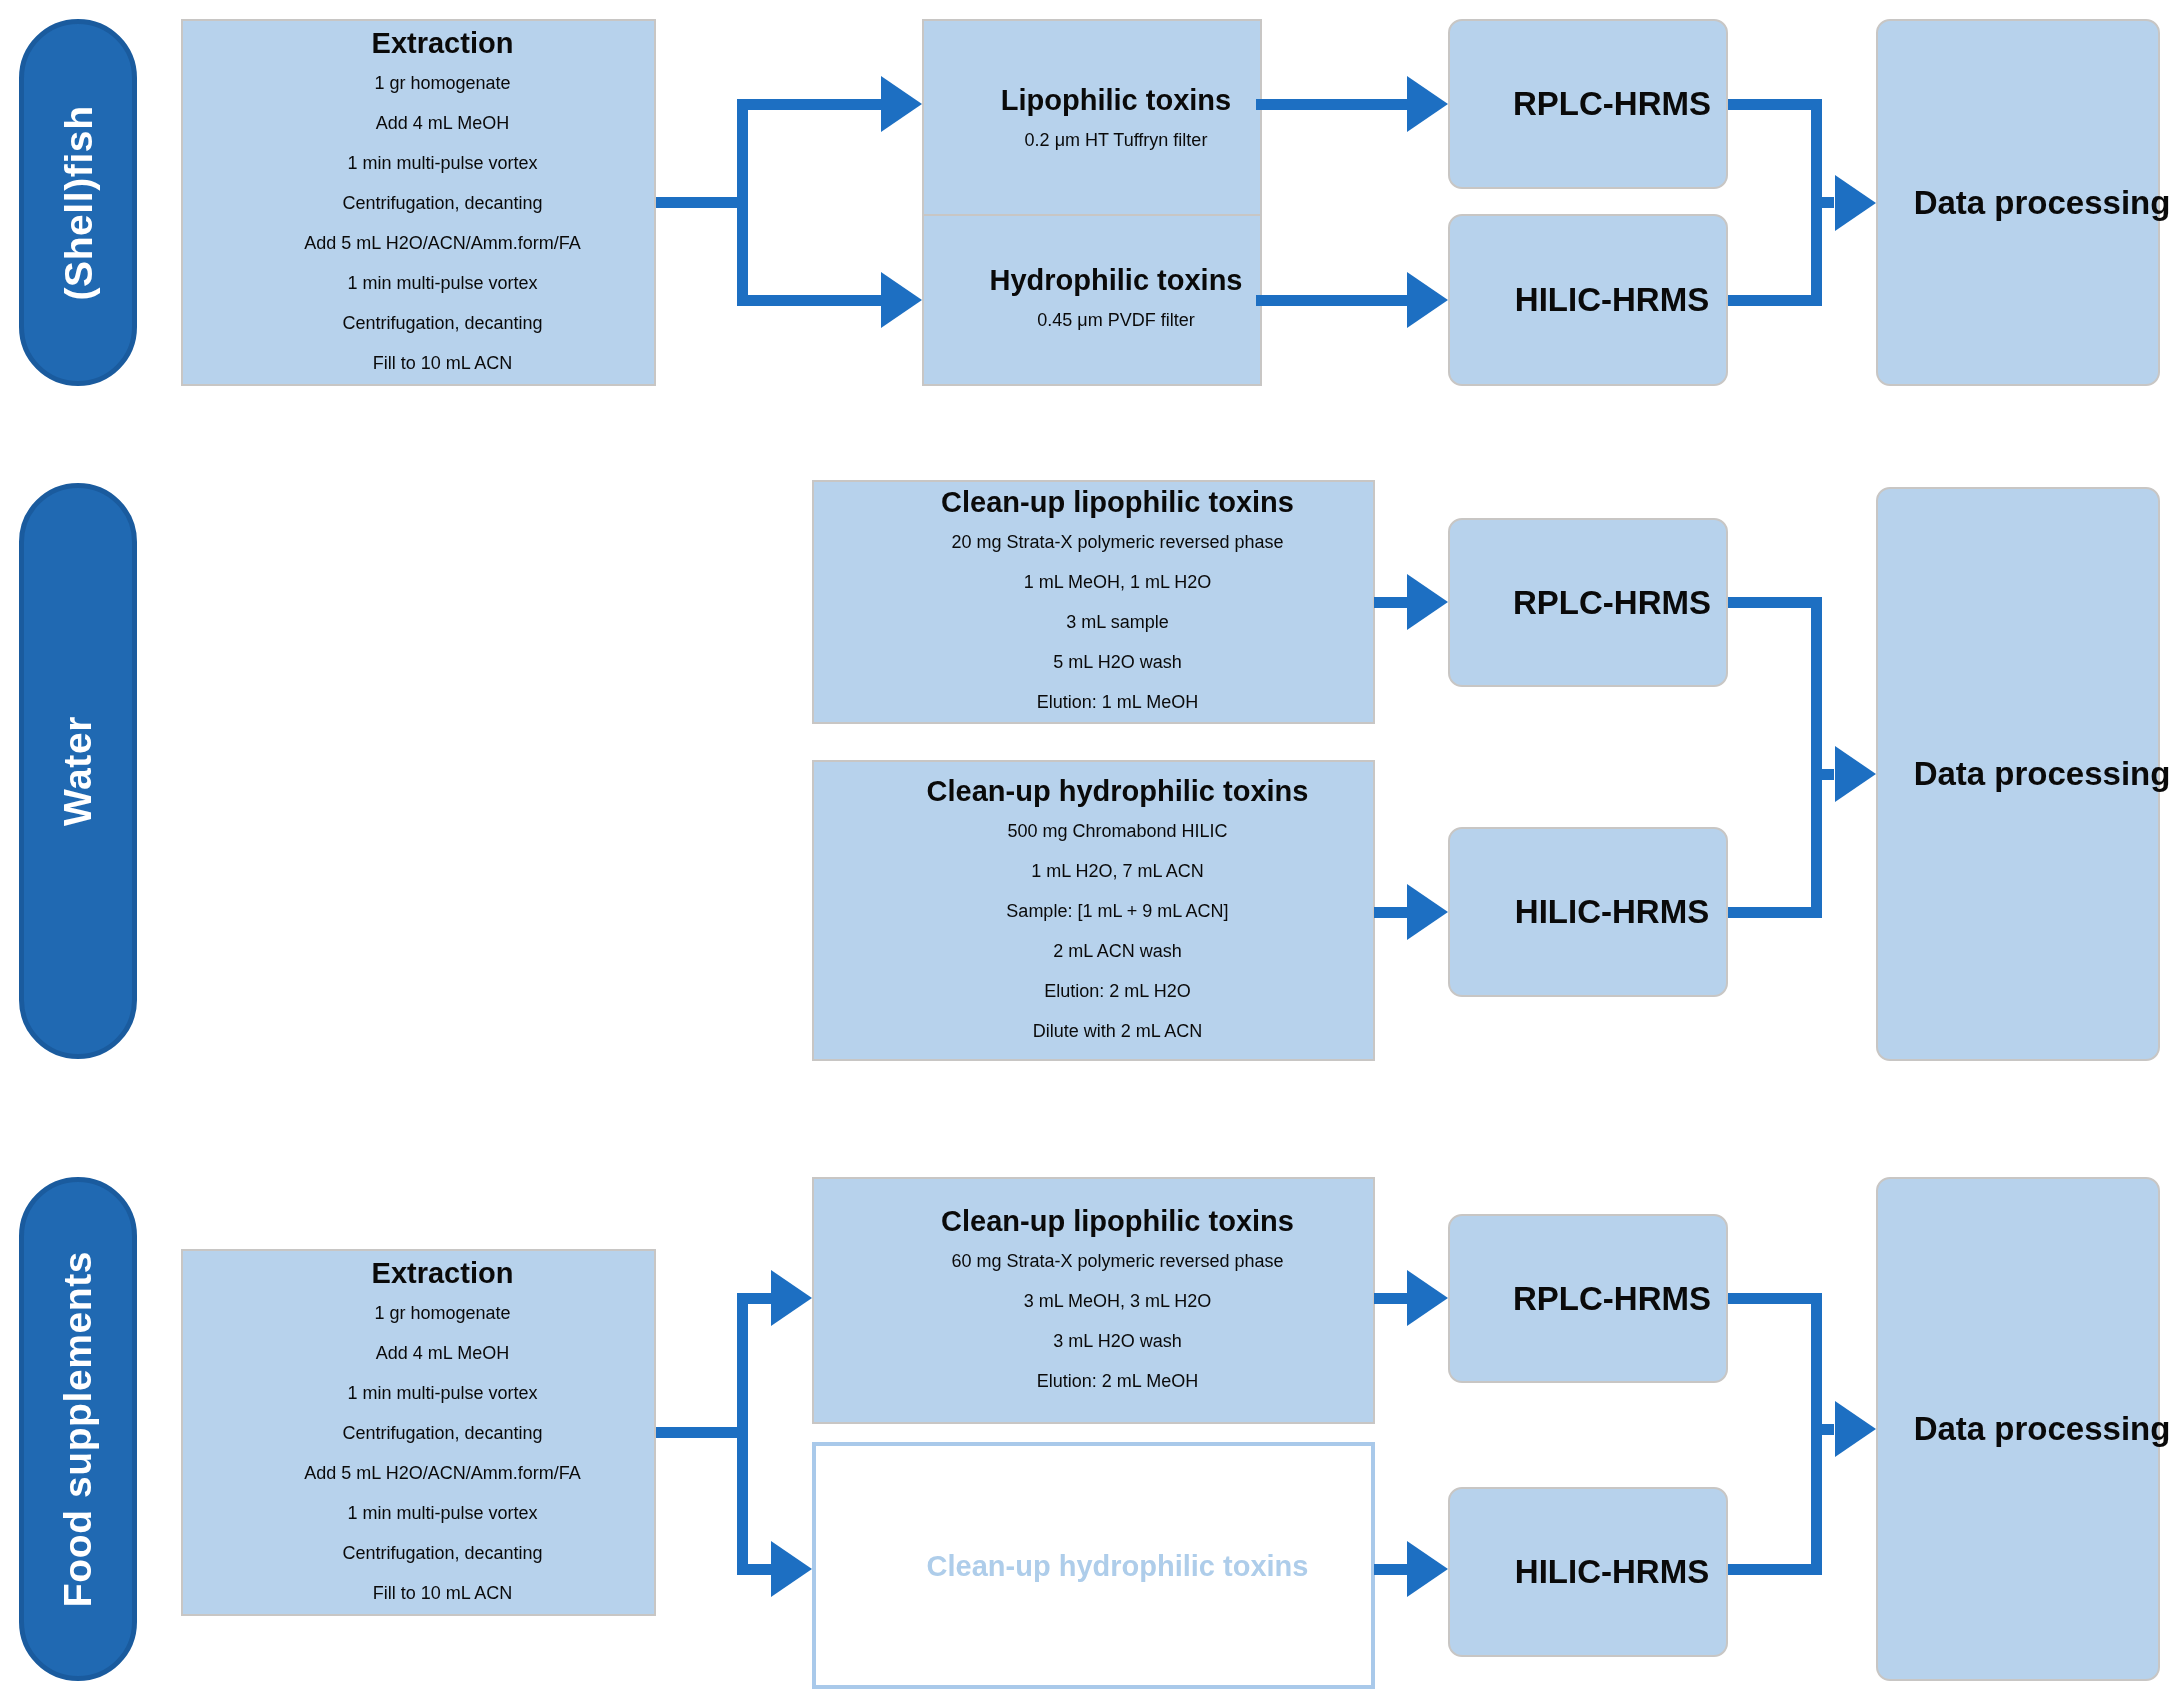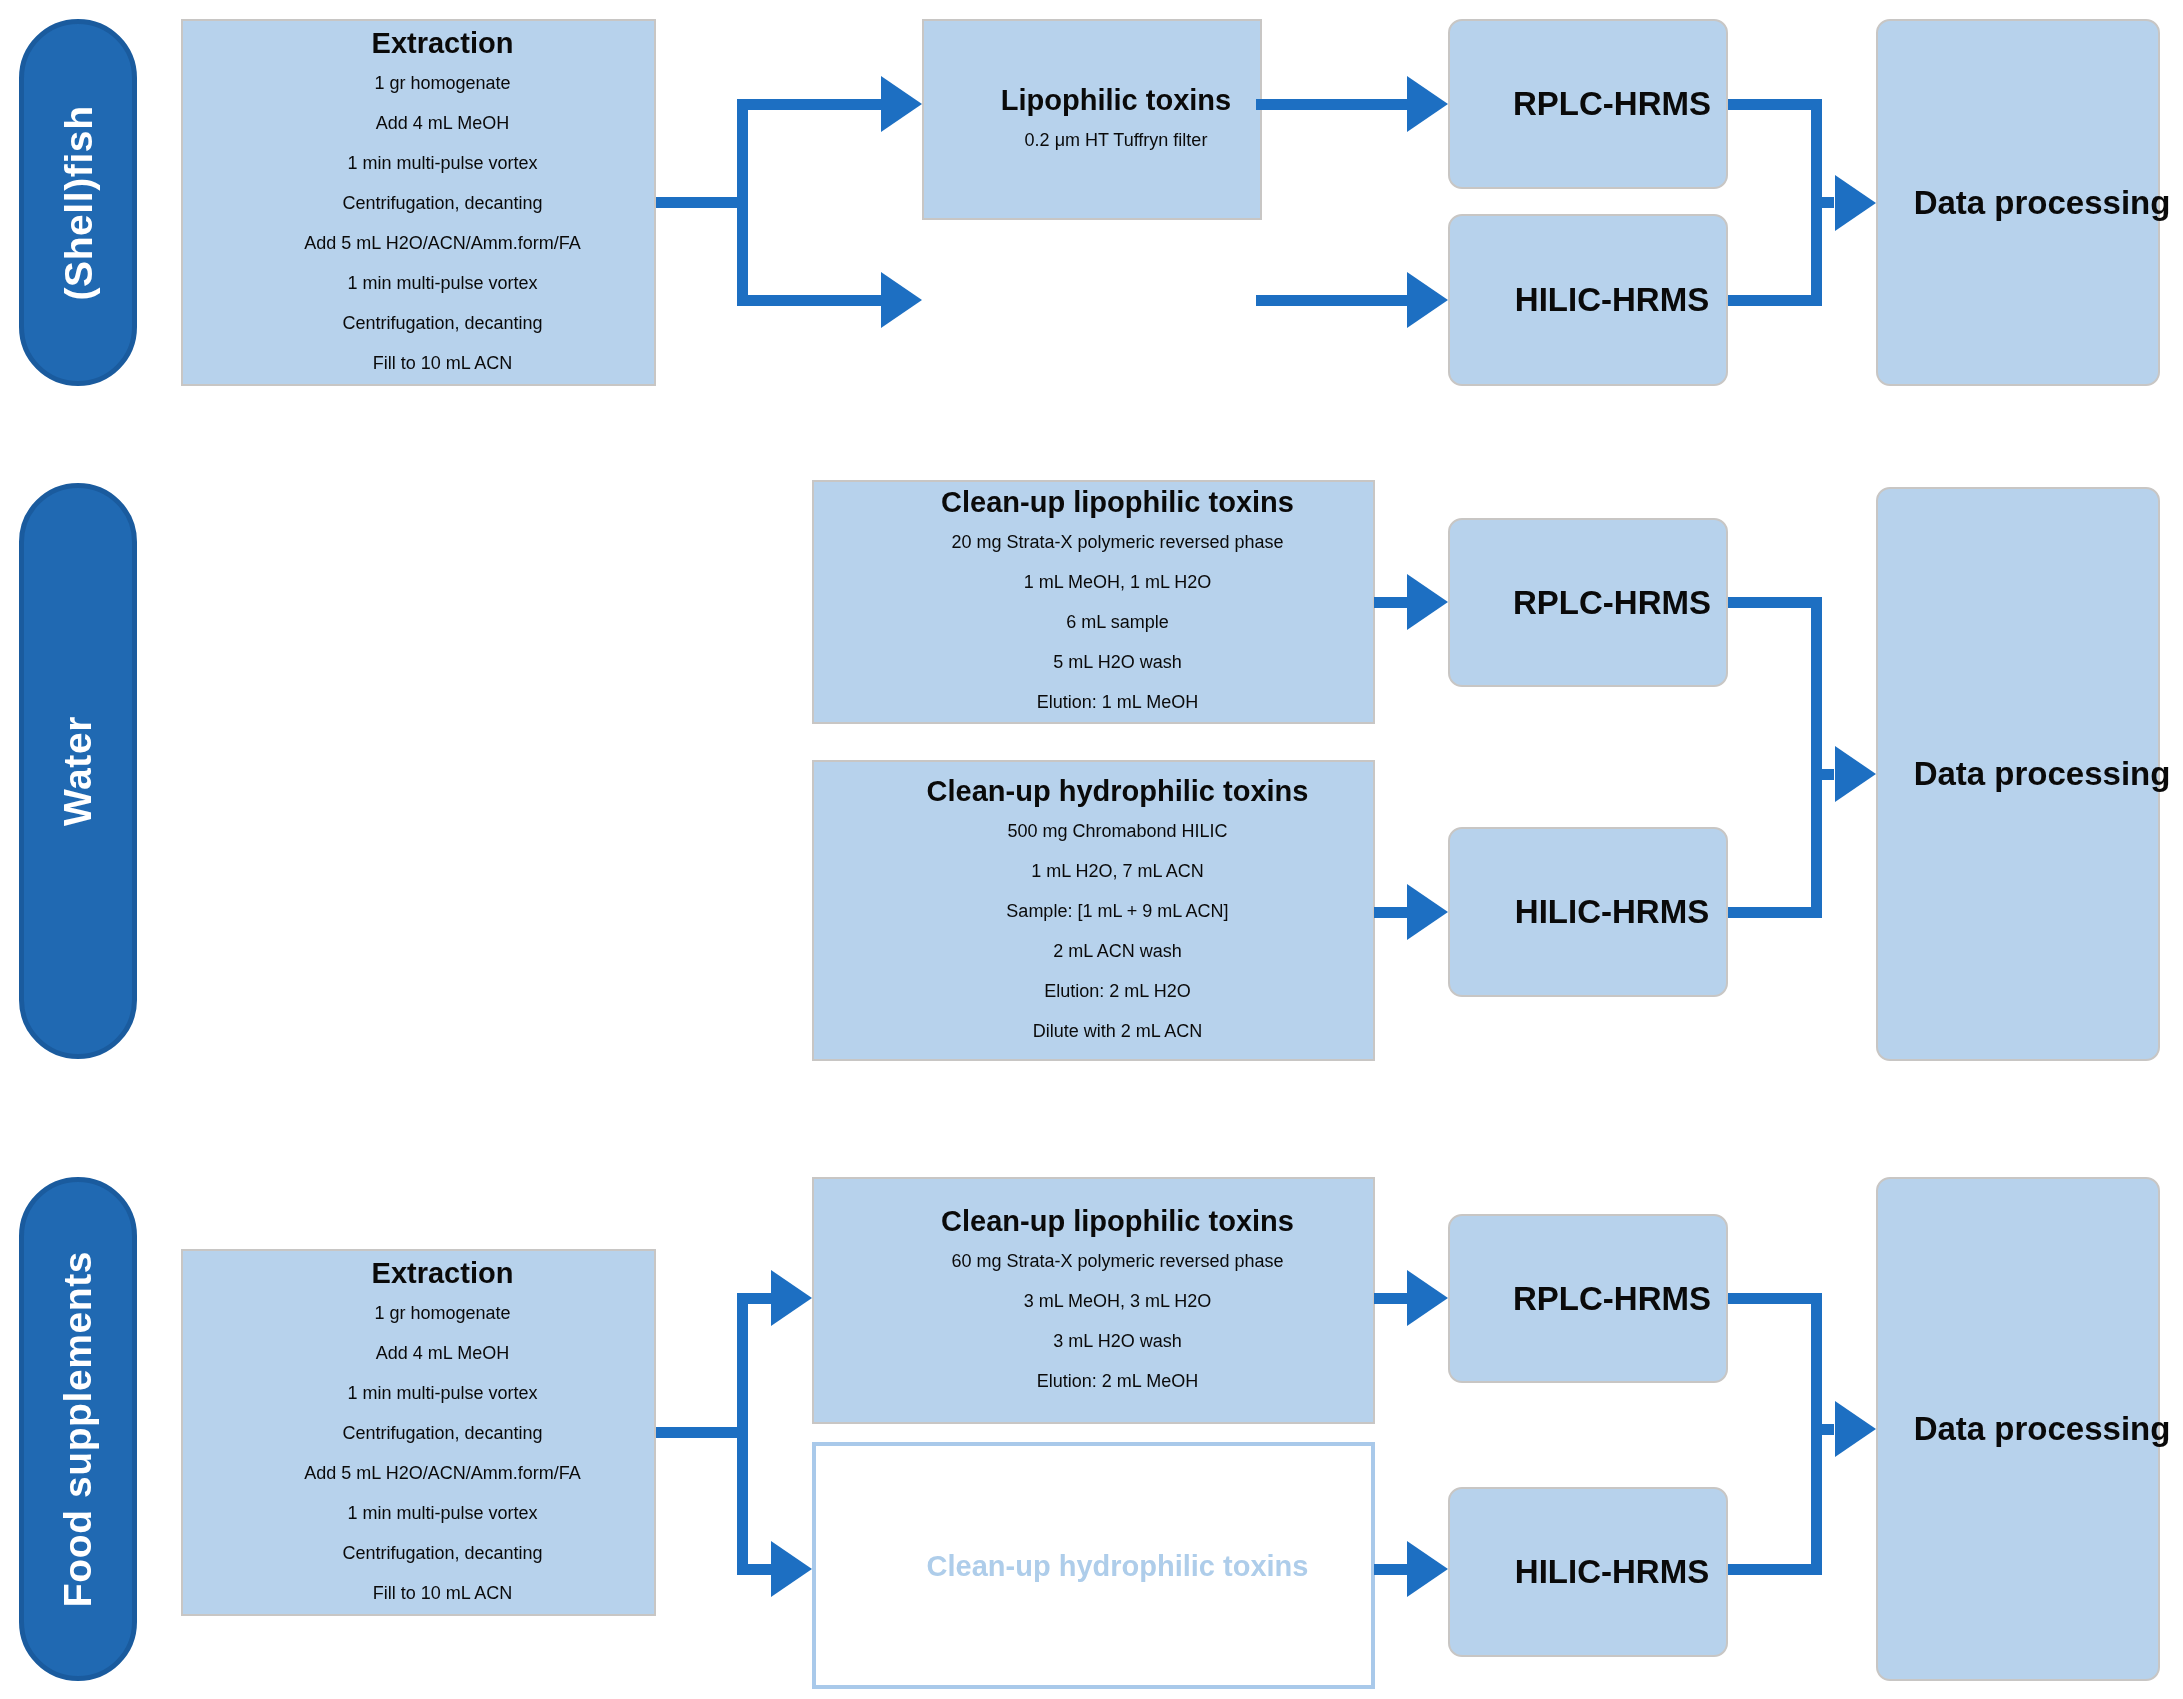--- a/index.html
+++ b/index.html
@@ -99,20 +99,24 @@
     <div class="box-line">1 min multi-pulse vortex</div>
     <div class="box-line">Centrifugation, decanting</div>
     <div class="box-line">Fill to 10 mL ACN</div>
   </div>
 
   <div class="box" style="left:922px;top:19.3px;width:340px;height:201px;">
     <div class="box-title">Lipophilic toxins</div>
     <div class="box-line">0.2 μm HT Tuffryn filter</div>
   </div>
 
+  <div class="box" style="left:922px;top:214px;width:340px;height:172px;">
+    <div class="box-title">Hydrophilic toxins</div>
+    <div class="box-line">0.45 μm PVDF filter</div>
+  </div>
 
   <div class="box big-label" style="left:1448px;top:19.3px;width:280px;height:170px;">
     <div class="label-text">RPLC-HRMS</div>
   </div>
 
   <div class="box big-label" style="left:1448px;top:214px;width:280px;height:172px;">
     <div class="label-text">HILIC-HRMS</div>
   </div>
 
   <div class="box big-label" style="left:1876px;top:19.3px;width:284px;height:367px;">
@@ -136,21 +140,21 @@
   <div class="ahead" style="left:1835px;top:175px;"></div>
 
   <div class="pill" style="left:19.3px;top:483px;width:118px;height:576px;">
     <span class="vtext">Water</span>
   </div>
 
   <div class="box" style="left:812px;top:480px;width:563px;height:244px;">
     <div class="box-title">Clean-up lipophilic toxins</div>
     <div class="box-line">20 mg Strata-X polymeric reversed phase</div>
     <div class="box-line">1 mL MeOH, 1 mL H2O</div>
-    <div class="box-line">6 mL sample</div>
+    <div class="box-line">3 mL sample</div>
     <div class="box-line">5 mL H2O wash</div>
     <div class="box-line">Elution: 1 mL MeOH</div>
   </div>
 
   <div class="box" style="left:812px;top:760px;width:563px;height:301px;">
     <div class="box-title">Clean-up hydrophilic toxins</div>
     <div class="box-line">500 mg Chromabond HILIC</div>
     <div class="box-line">1 mL H2O, 7 mL ACN</div>
     <div class="box-line">Sample: [1 mL + 9 mL ACN]</div>
     <div class="box-line">2 mL ACN wash</div>

